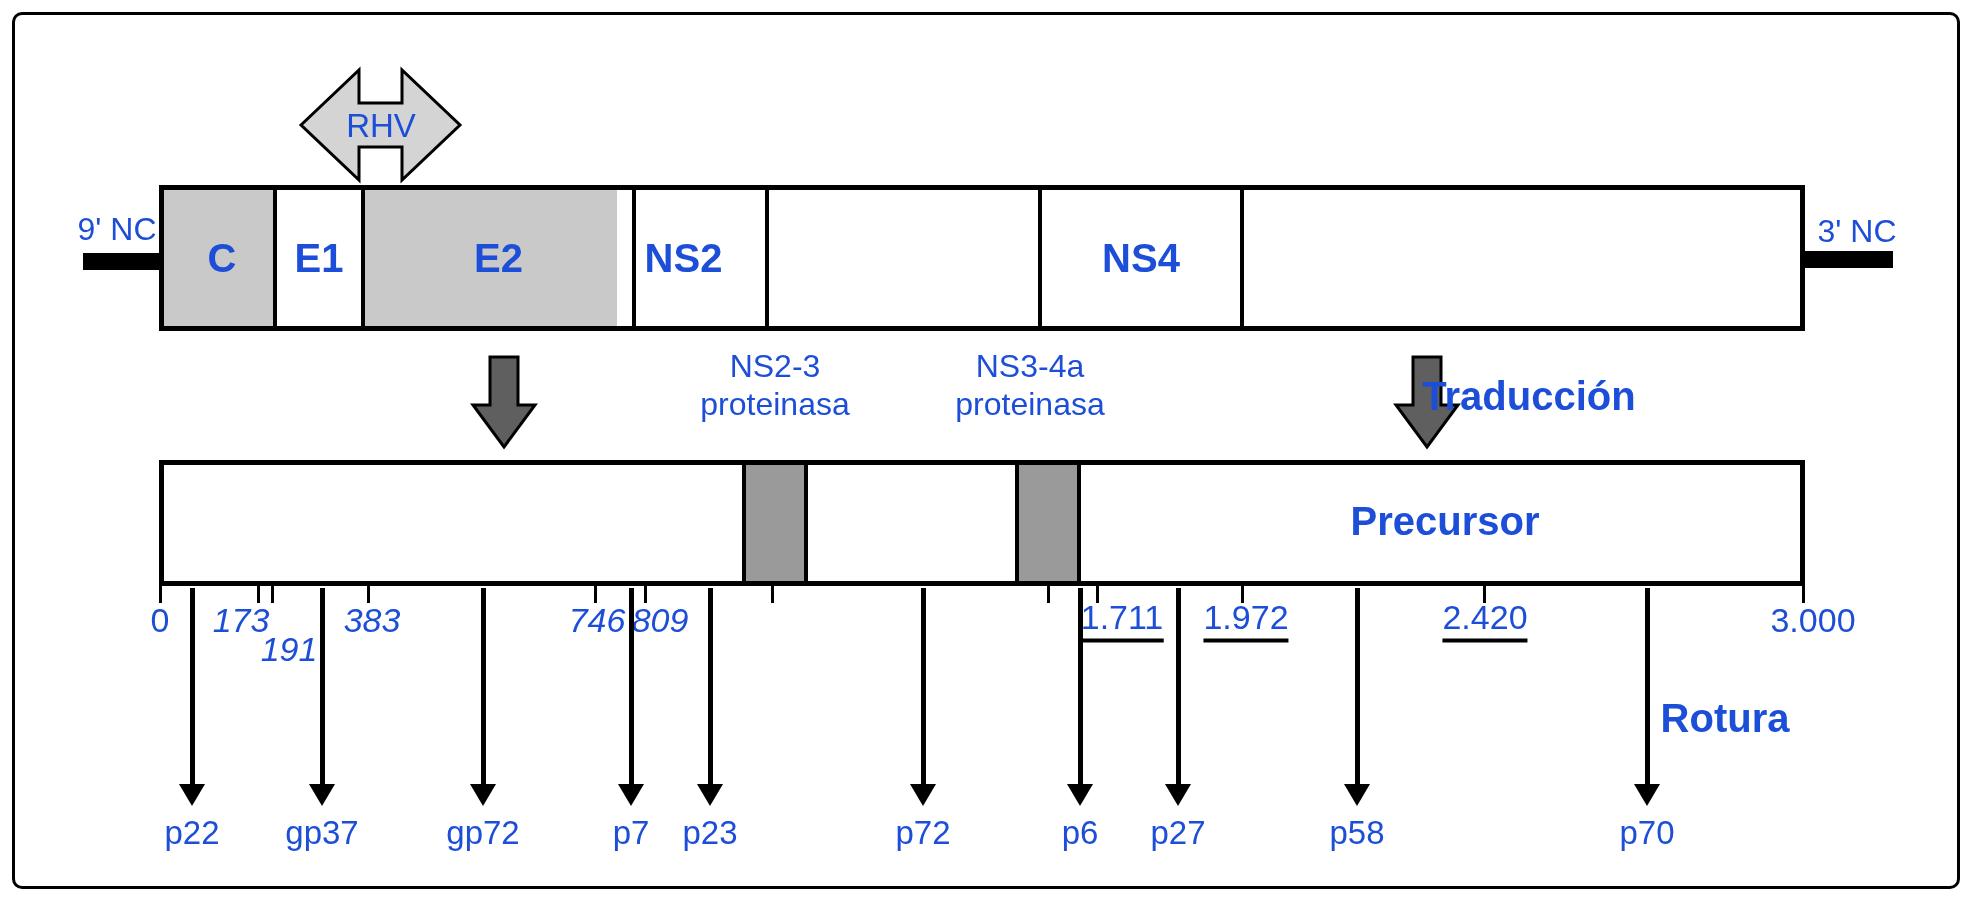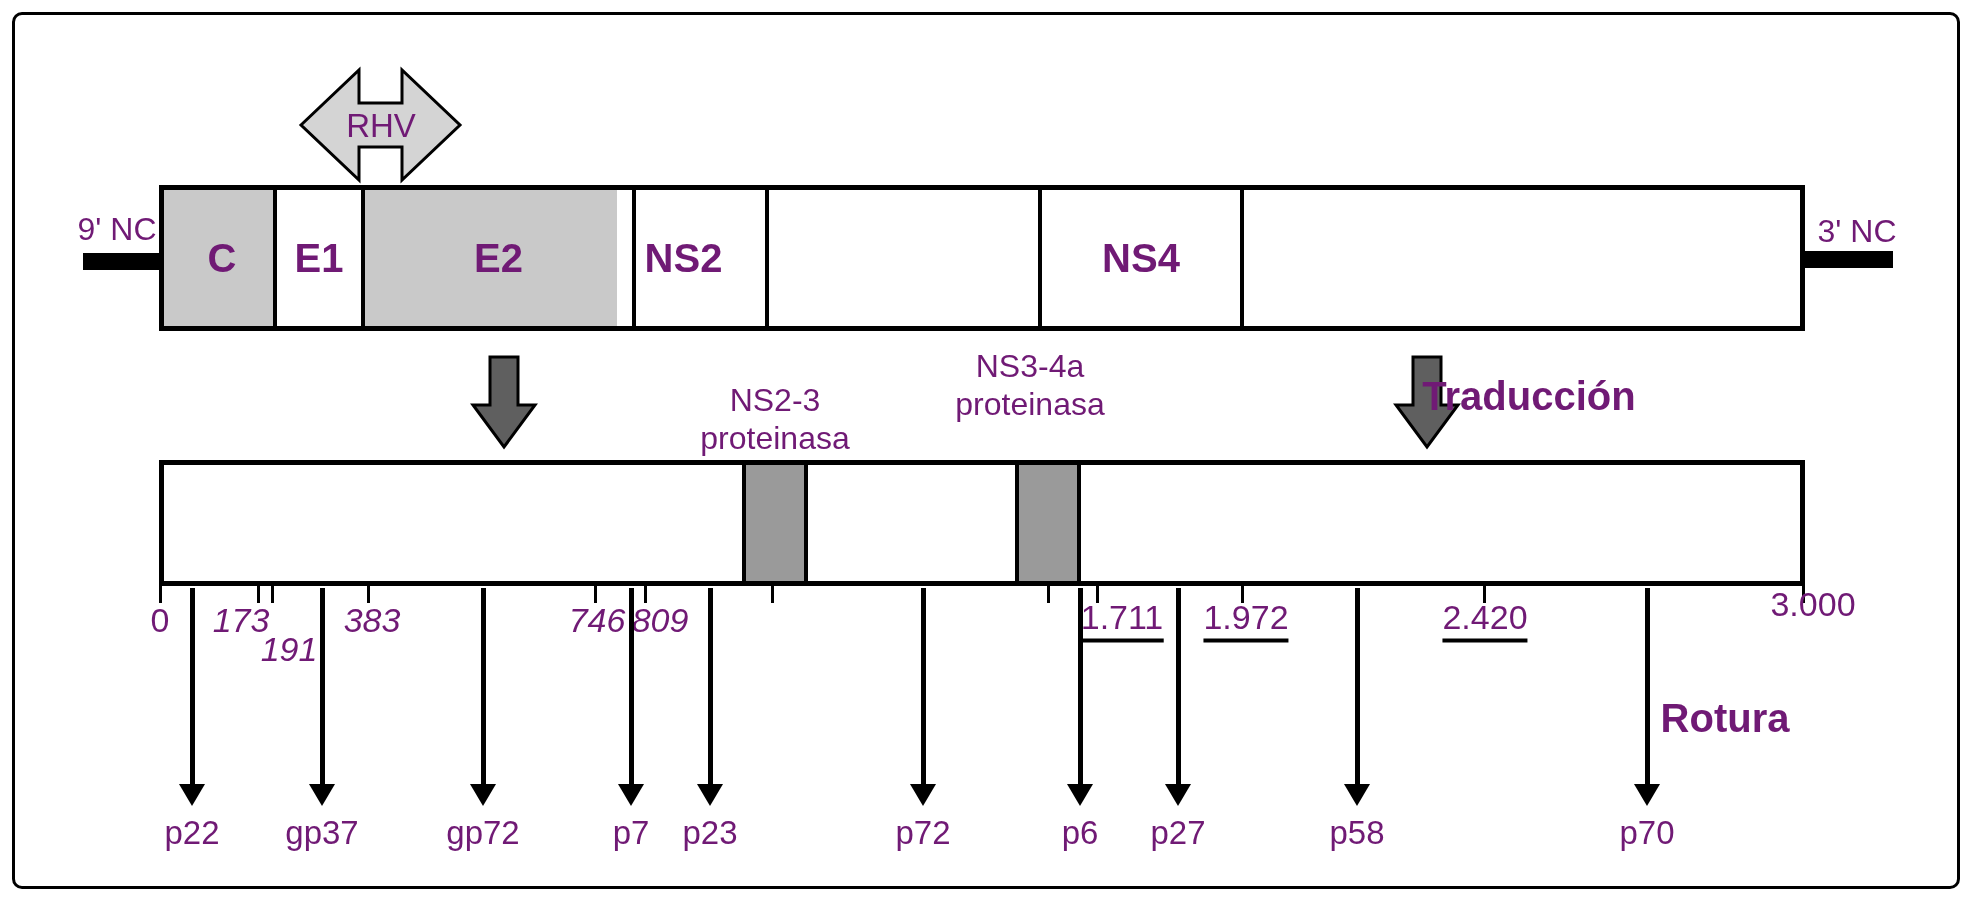--- a/index.html
+++ b/index.html
@@ -1,17 +1,17 @@
 <!DOCTYPE html>
 <html><head>
 <meta charset="utf-8">
 <style>
   html,body{margin:0;padding:0;background:#fff;}
   .canvas{position:relative;width:1969px;height:898px;background:#fff;
-          font-family:"Liberation Sans", sans-serif;color:#701a75;overflow:hidden;}
+          font-family:"Liberation Sans", sans-serif;color:#1d4ed8;overflow:hidden;}
   .frame{position:absolute;left:12px;top:12px;width:1942px;height:871px;
          border:3px solid #000;border-radius:10px;background:#fff;}
   .abs{position:absolute;}
   .lbl{position:absolute;transform:translate(-50%,-50%);white-space:nowrap;}
   .bar{position:absolute;border:5px solid #000;box-sizing:border-box;background:#fff;}
   .seg{position:absolute;top:0;height:100%;}
   .seg .lbl{font-weight:bold;font-size:40px;}
   .divider{position:absolute;top:0;height:100%;width:4px;background:#000;}
   .utrline{position:absolute;background:#000;}
   .utrlbl{font-size:32px;}
@@ -70,36 +70,37 @@
       <div class="divider" style="left: 468px;"></div>
       <div class="divider" style="left: 601px;"></div>
       <div class="seg" style="left: 876px; width: 202px; background: rgb(255, 255, 255);">
         <div class="lbl" style="left: 50%; top: 50%;">NS4</div>
       </div>
       <div class="divider" style="left: 874px;"></div>
       <div class="divider" style="left: 1076px;"></div>
     </div>
 
   <div id="protease-labels">
-      <div class="abs protease-lbl" style="left: 775px; top: 348px; margin-top: 34px;">
+      <div class="abs protease-lbl" style="left: 775px; top: 348px;">
         <div>NS2-3</div>
         <div>proteinasa</div>
       </div>
       <div class="abs protease-lbl" style="left: 1030px; top: 348px;">
         <div>NS3-4a</div>
         <div>proteinasa</div>
       </div>
     </div>
 
   <div class="lbl big-label" id="translation-lbl" style="left: 1529px; top: 388px; margin-top: 8px;">Traducción</div>
 
   <div class="bar" id="precursor-bar" style="left: 159px; top: 460px; width: 1646px; height: 126px;">
       <div class="domain" style="left: 578px; width: 66px;"></div>
       <div class="domain" style="left: 851px; width: 66px;"></div>
     </div>
+  <div class="lbl big-label" id="precursor-lbl" style="left: 1445px; top: 521px;">Precursor</div>
 
   <div id="scale-layer">
       <div class="tick" style="left: 159px; top: 586px; height: 17px;"></div>
       <div class="lbl scale-num" style="left: 160px; top: 620px;">0</div>
       <div class="tick" style="left: 257px; top: 586px; height: 17px;"></div>
       <div class="lbl scale-num italic" style="left: 241px; top: 620px;">173</div>
       <div class="tick" style="left: 271px; top: 586px; height: 17px;"></div>
       <div class="lbl scale-num italic" style="left: 289px; top: 649px;">191</div>
       <div class="tick" style="left: 367px; top: 586px; height: 17px;"></div>
       <div class="lbl scale-num italic" style="left: 372px; top: 620px;">383</div>
@@ -107,21 +108,21 @@
       <div class="lbl scale-num italic" style="left: 597px; top: 620px;">746</div>
       <div class="tick" style="left: 644px; top: 586px; height: 17px;"></div>
       <div class="lbl scale-num italic" style="left: 660px; top: 620px;">809</div>
       <div class="tick" style="left: 1096px; top: 586px; height: 17px;"></div>
       <div class="lbl scale-num underline" style="left: 1122px; top: 620px;">1.711</div>
       <div class="tick" style="left: 1241px; top: 586px; height: 17px;"></div>
       <div class="lbl scale-num underline" style="left: 1246px; top: 620px;">1.972</div>
       <div class="tick" style="left: 1483px; top: 586px; height: 17px;"></div>
       <div class="lbl scale-num underline" style="left: 1485px; top: 620px;">2.420</div>
       <div class="tick" style="left: 1802px; top: 586px; height: 17px;"></div>
-      <div class="lbl scale-num" style="left: 1813px; top: 604px; text-align: right;">3.000</div>
+      <div class="lbl scale-num" style="left: 1813px; top: 620px; text-align: right;">3.000</div>
       <div class="tick" style="left: 771px; top: 586px; height: 17px;"></div>
       <div class="tick" style="left: 1047px; top: 586px; height: 17px;"></div>
     </div>
 
   <div id="cleavage-layer">
       <div class="stem" style="left: 190px; top: 588px; height: 196px;"></div>
       <div class="arrowhead" style="left: 179px; top: 784px;"></div>
       <div class="lbl prod-lbl" style="left: 192px; top: 833px;">p22</div>
       <div class="stem" style="left: 320px; top: 588px; height: 196px;"></div>
       <div class="arrowhead" style="left: 309px; top: 784px;"></div>

